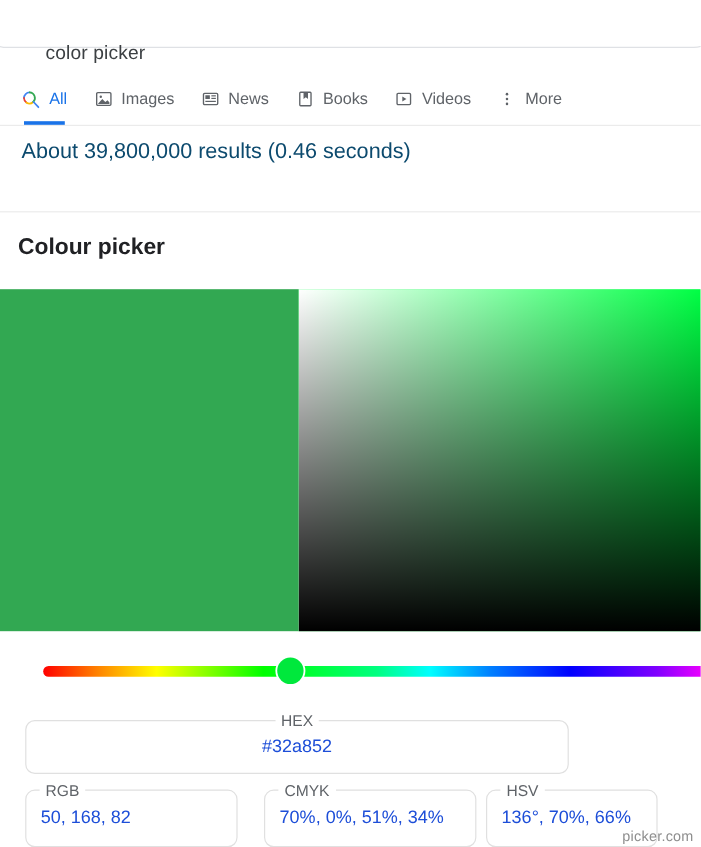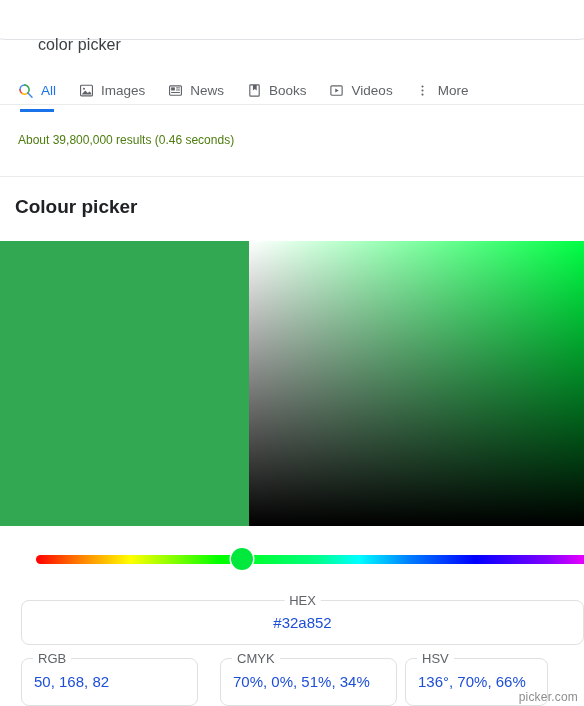--- a/index.html
+++ b/index.html
@@ -37,21 +37,21 @@
 
   
   .navbar {
     position: absolute;
     left: 0; top: 62px;
     width: 584px; height: 42px;
     border-bottom: 1px solid #ebebeb;
   }
   .tabs {
     position: absolute;
-    left: 18px; top: 8px;
+    left: 18px; top: 0;
     display: flex;
     align-items: center;
     height: 41px;
   }
   .tab {
     display: flex;
     align-items: center;
     gap: 7px;
     height: 41px;
     margin-right: 22px;
@@ -76,23 +76,23 @@
     display: inline-flex;
     align-items: center;
     justify-content: center;
     flex: 0 0 16px;
   }
   .tab-icon svg { display: block; }
 
   
   .result-stats {
     position: absolute;
-    left: 18px; top: 133px;
-    font-size: 12px;
-    color: #4d7c0f;
+    left: 18px; top: 116px;
+    font-size: 18px;
+    color: #0c4a6e;
     white-space: nowrap;
   }
 
   
   .divider {
     position: absolute;
     left: 0; top: 176px;
     width: 584px; height: 1px;
     background: #ebebeb;
   }
@@ -172,21 +172,21 @@
     white-space: nowrap;
   }
   .field-value {
     font-size: 15px;
     color: #1d4ed8;
     white-space: nowrap;
   }
 
   #hex-field {
     left: 21px; top: 600px;
-    width: 563px; height: 45px;
+    width: 453px; height: 45px;
   }
   #hex-field .field-legend {
     left: 50%;
     transform: translateX(-50%);
   }
   #hex-field .field-value {
     position: absolute;
     left: 0; right: 0; top: 13px;
     text-align: center;
   }

